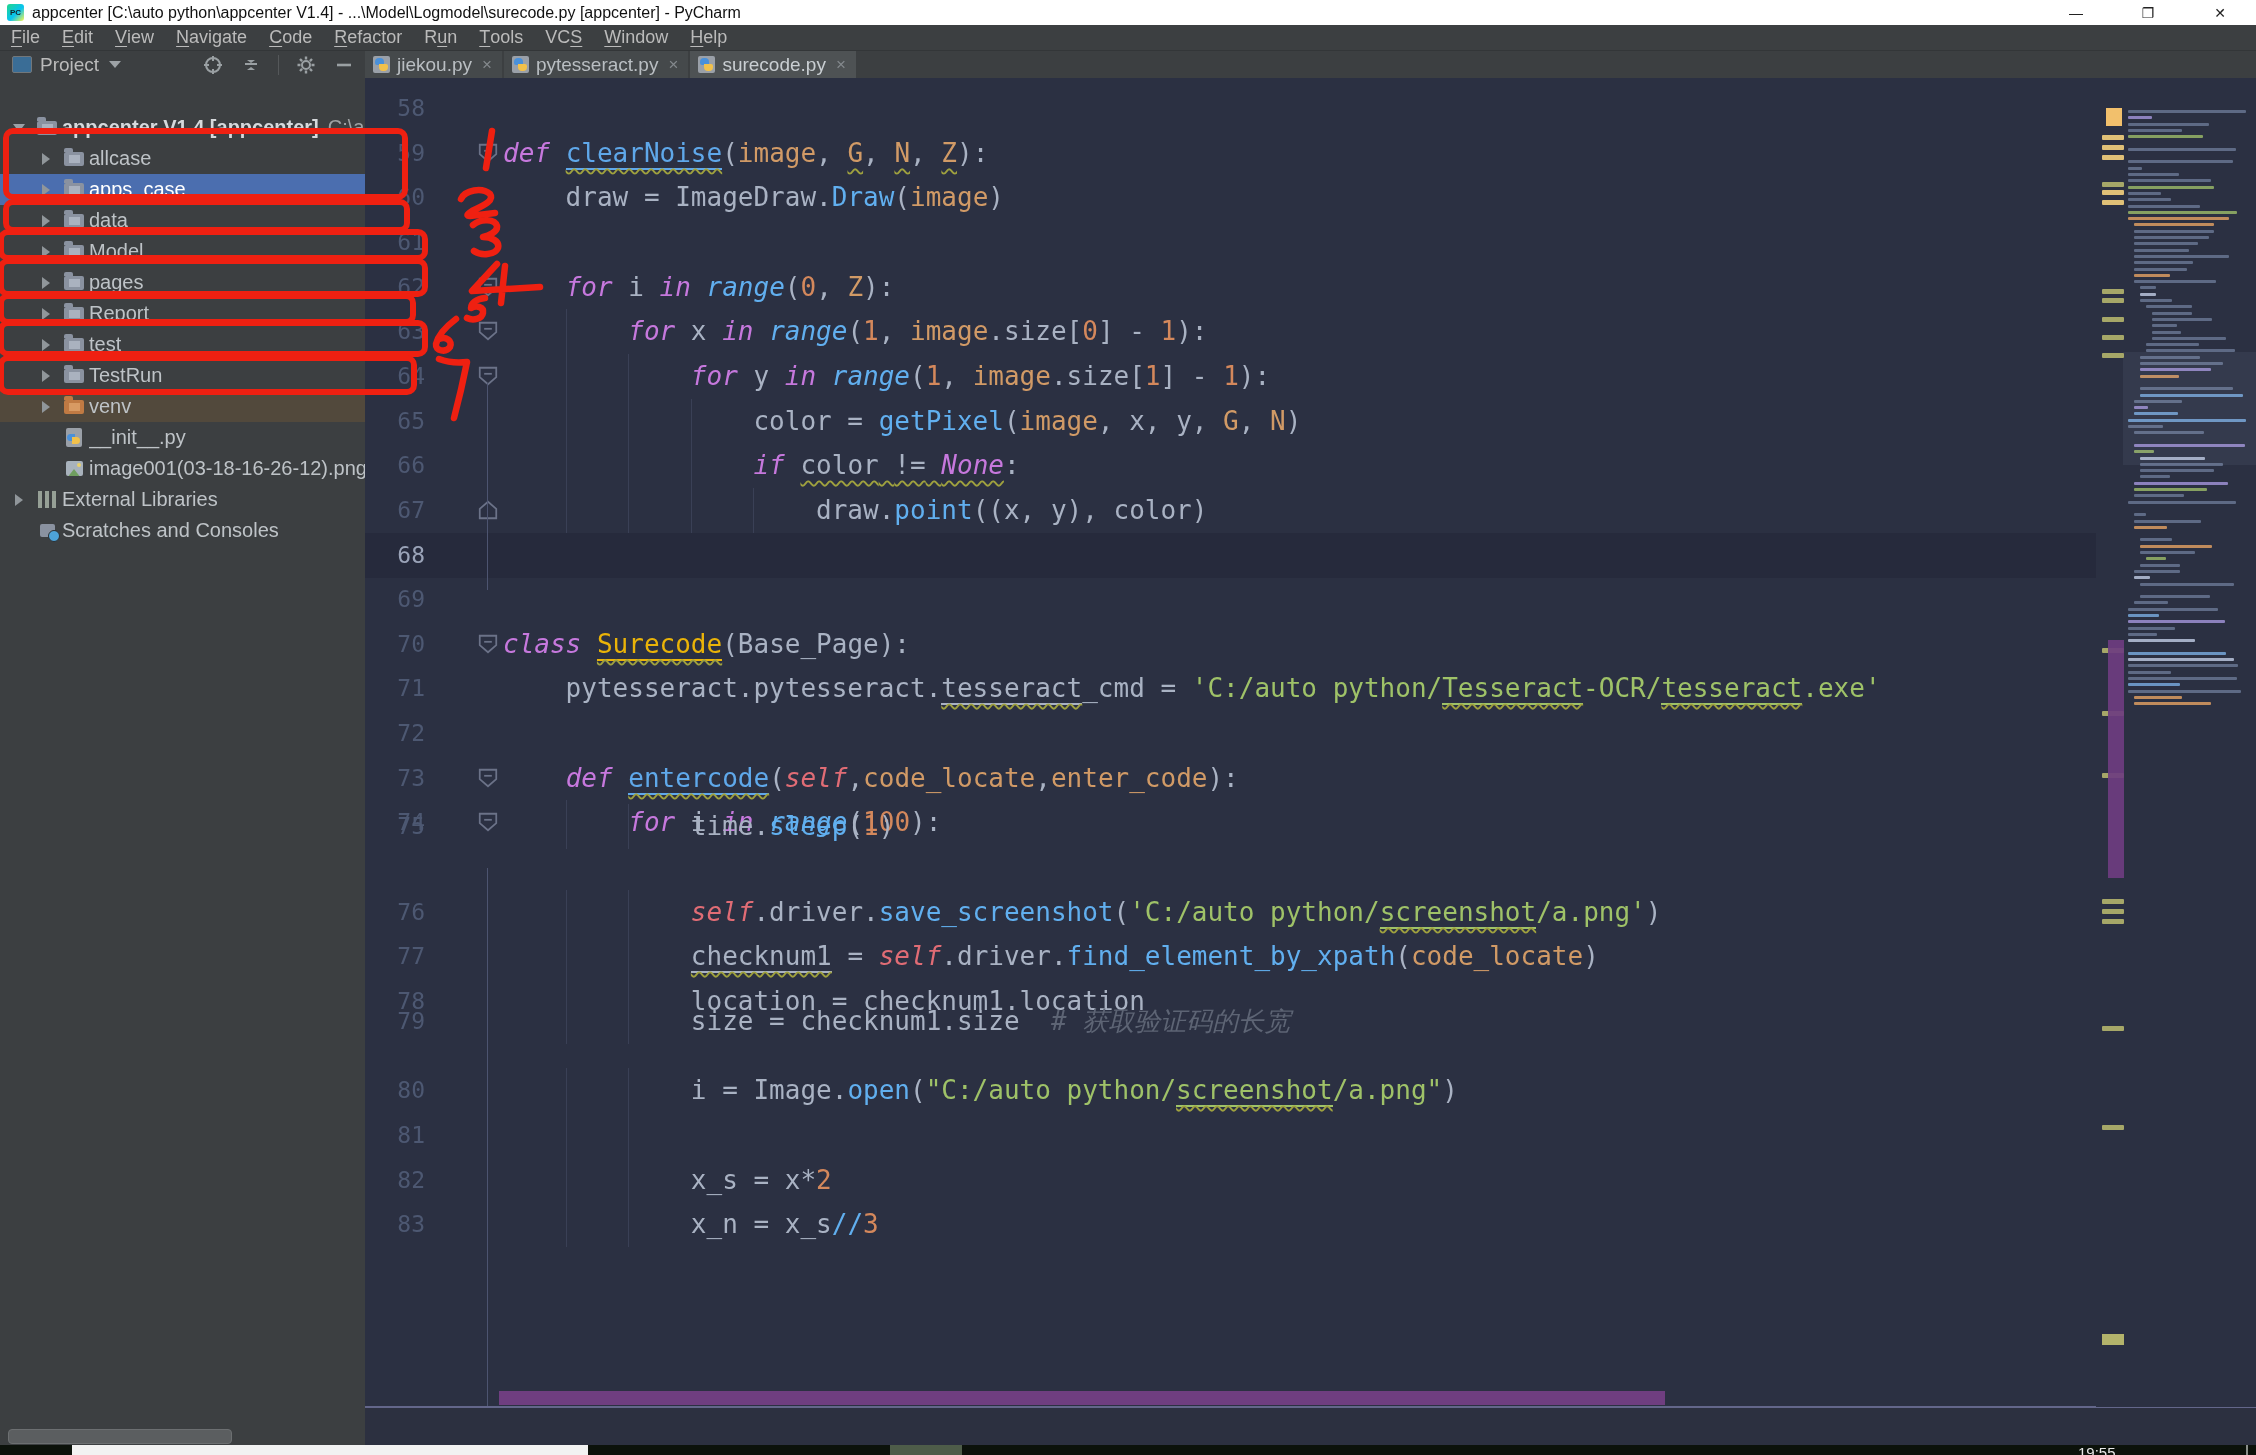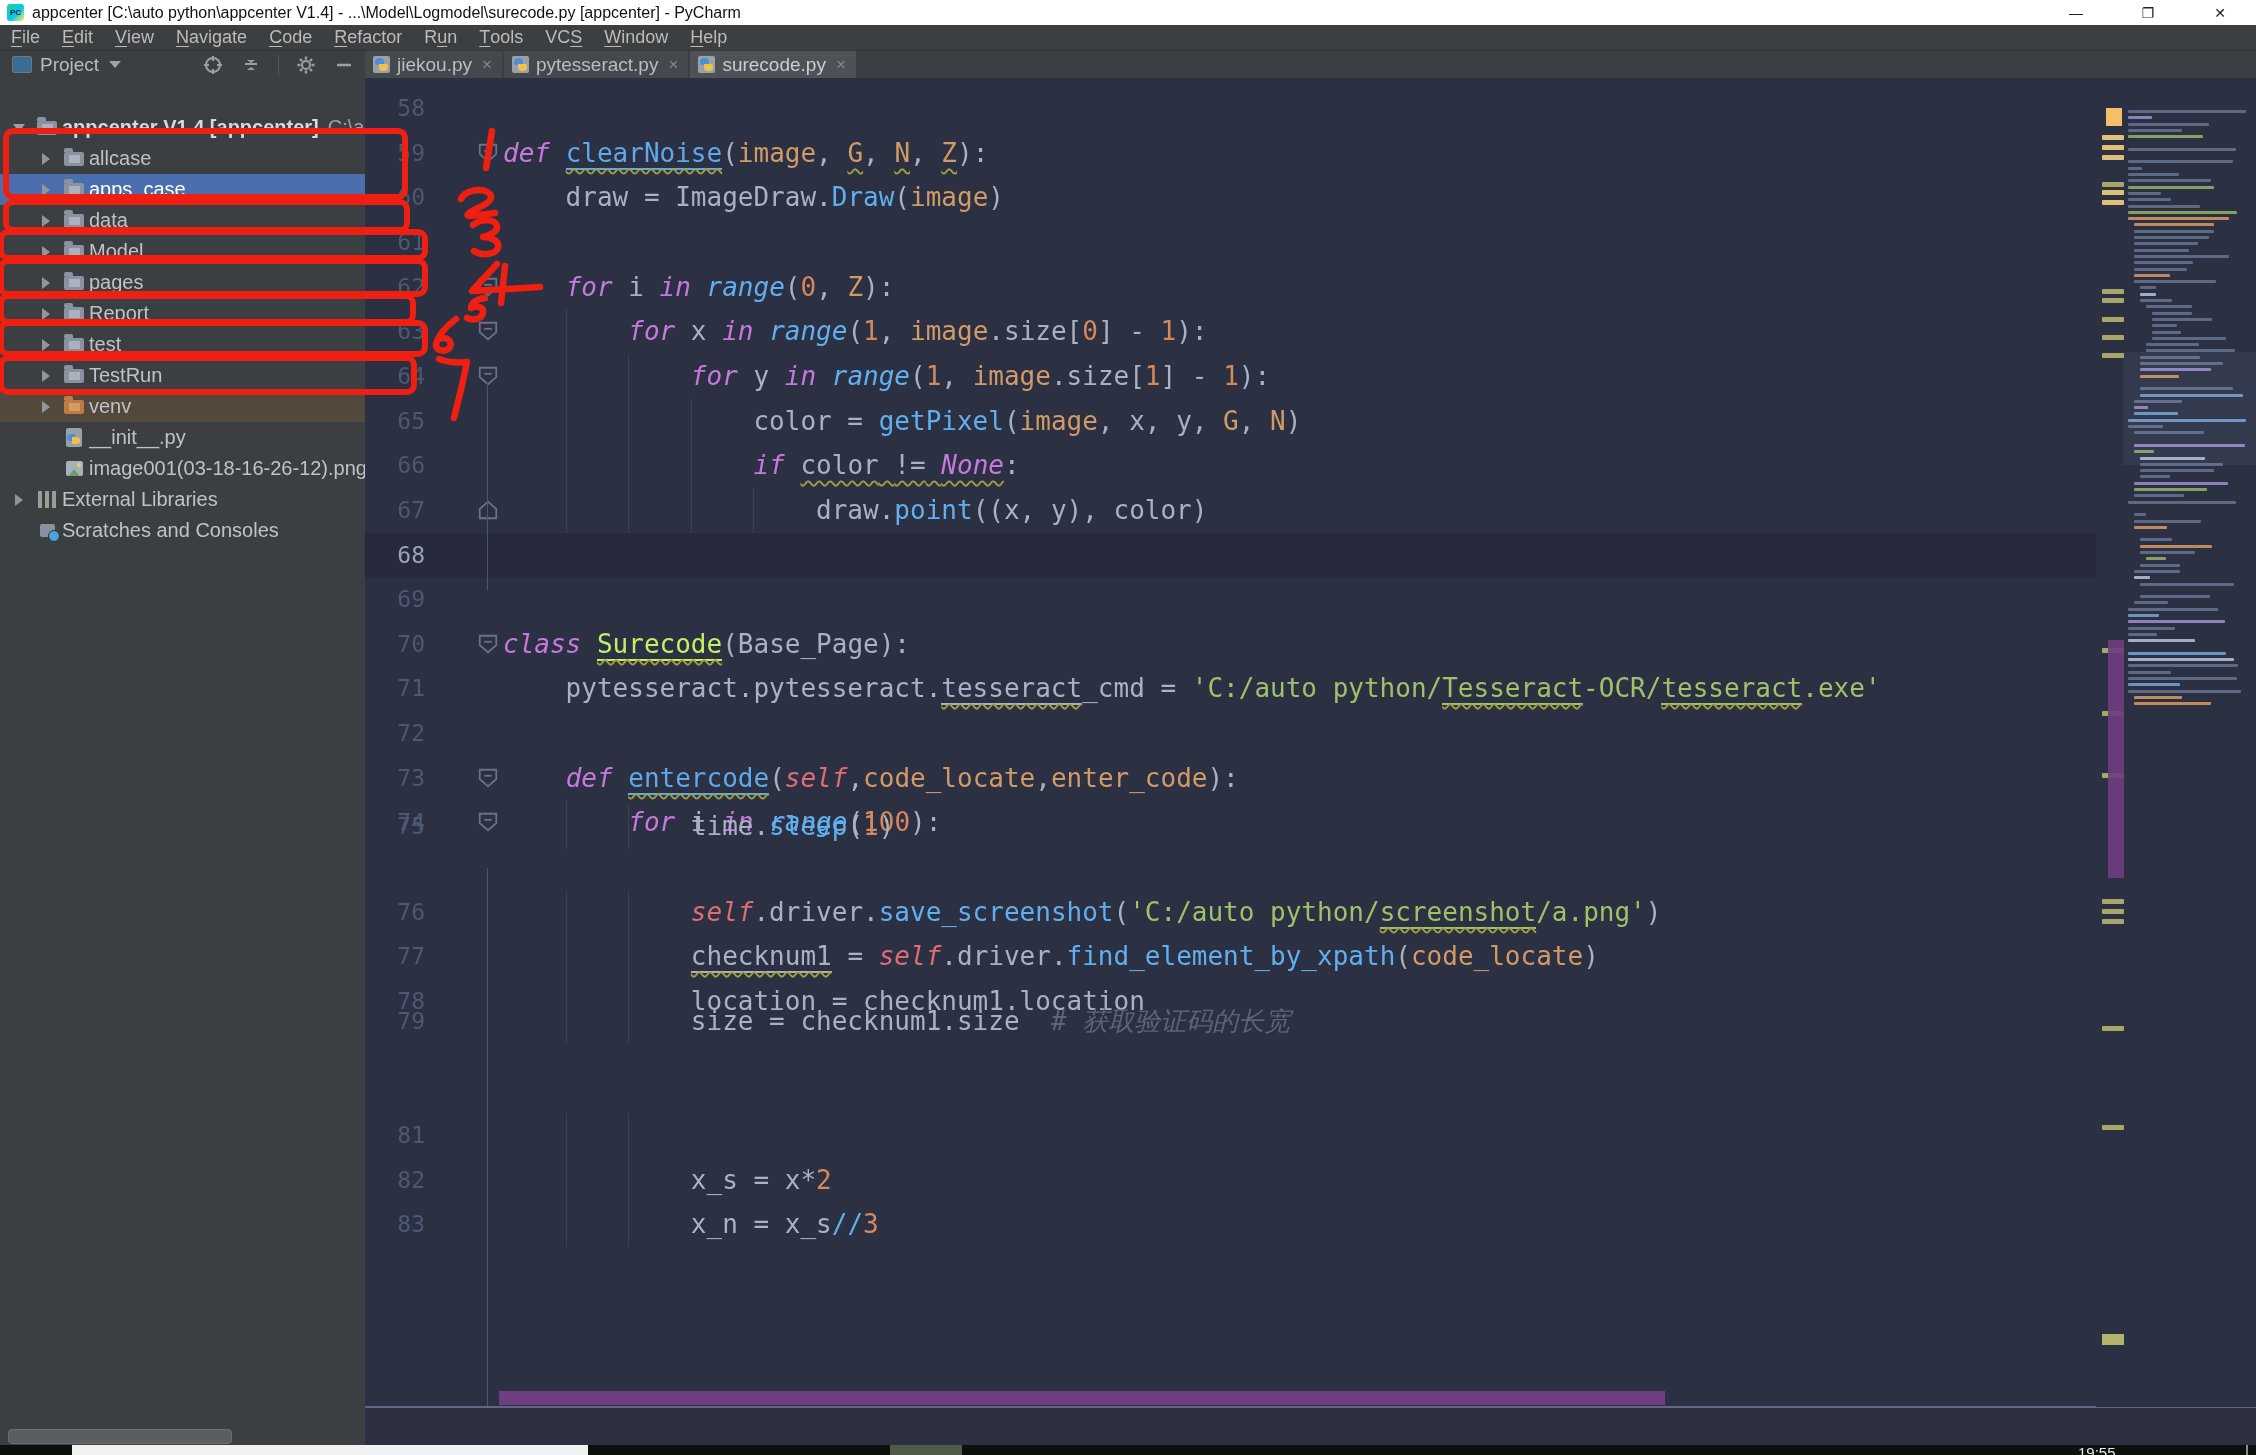--- a/index.html
+++ b/index.html
@@ -74,21 +74,21 @@
   .crow.caret .ln{color:#9aa3b8;}
   .ctext{position:absolute;left:138px;top:0;line-height:45px;white-space:pre;
          font-family:"DejaVu Sans Mono",monospace;font-size:26px;color:#a9b2c3;}
   .fold{position:absolute;left:112px;top:11px;width:22px;height:22px;}
   .guide{position:absolute;top:0;height:45px;width:1px;background:#3a4056;}
   .foldline{position:absolute;width:1px;background:#4d5470;left:122px;}
   .tk-k{color:#c678dd;font-style:italic}
   .tk-f{color:#61afef}
   .tk-fi{color:#61afef;font-style:italic}
   .tk-fd{color:#5fa8ea}
-  .tk-cd{color:#bef264}
+  .tk-cd{color:#eab308}
   .tk-pa{color:#d19a66}
   .tk-se{color:#e06c75;font-style:italic}
   .tk-s{color:#9fc268}
   .tk-n0{color:#d4885c}
   .tk-c{color:#5d6474;font-style:italic}
   .tk-v{color:#a9b2c3}
   .tk-ob{color:#61afef}
   .tk-nn{color:#c678dd;font-style:italic}
   .w{text-decoration-line:underline;text-decoration-style:wavy;text-decoration-color:#9fa13e;
      text-decoration-thickness:2px;text-underline-offset:6px;}
@@ -453,20 +453,26 @@
         <span class="guide" style="left: 200.6px;"></span>
         <span class="guide" style="left: 263.2px;"></span>
         <span class="ln">78</span>
         <span class="ctext"><span class="tk-v">            location = checknum1.location</span></span>
       </div>
       <div class="crow" style="top: 921px; padding-left: 16px;">
         <span class="guide" style="left: 200.6px;"></span>
         <span class="guide" style="left: 263.2px;"></span>
         <span class="ln">79</span>
         <span class="ctext"><span class="tk-v">            size = checknum1.size  </span><span class="tk-c"># 获取验证码的长宽</span></span>
+      </div>
+      <div class="crow" style="top: 990.3px;">
+        <span class="guide" style="left: 200.6px;"></span>
+        <span class="guide" style="left: 263.2px;"></span>
+        <span class="ln">80</span>
+        <span class="ctext"><span class="tk-v">            i = Image.</span><span class="tk-f">open</span><span class="tk-v">(</span><span class="tk-s">"C:/auto python/</span><span class="tk-s w d">screenshot</span><span class="tk-s">/a.png"</span><span class="tk-v">)</span></span>
       </div>
       <div class="crow" style="top: 1034.95px;">
         <span class="guide" style="left: 200.6px;"></span>
         <span class="guide" style="left: 263.2px;"></span>
         <span class="ln">81</span>
       </div>
       <div class="crow" style="top: 1079.6px;">
         <span class="guide" style="left: 200.6px;"></span>
         <span class="guide" style="left: 263.2px;"></span>
         <span class="ln">82</span>

